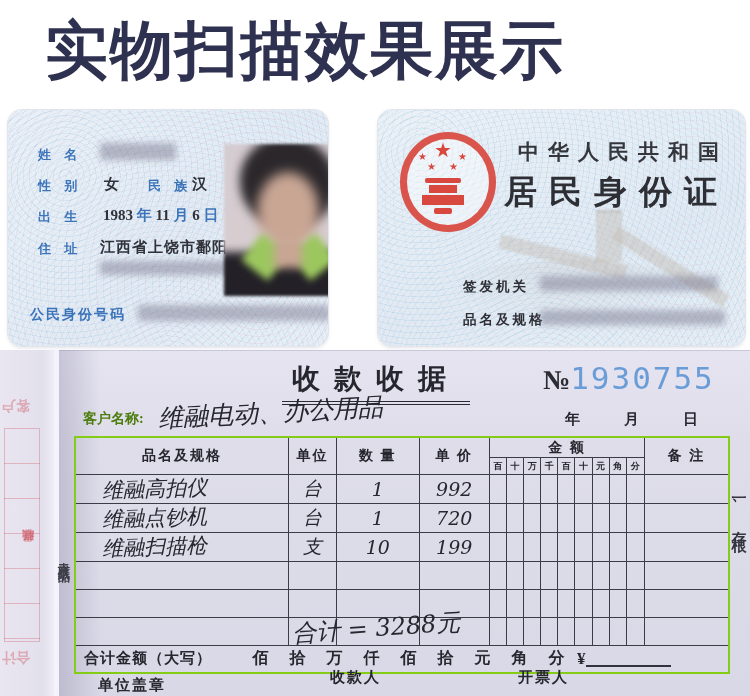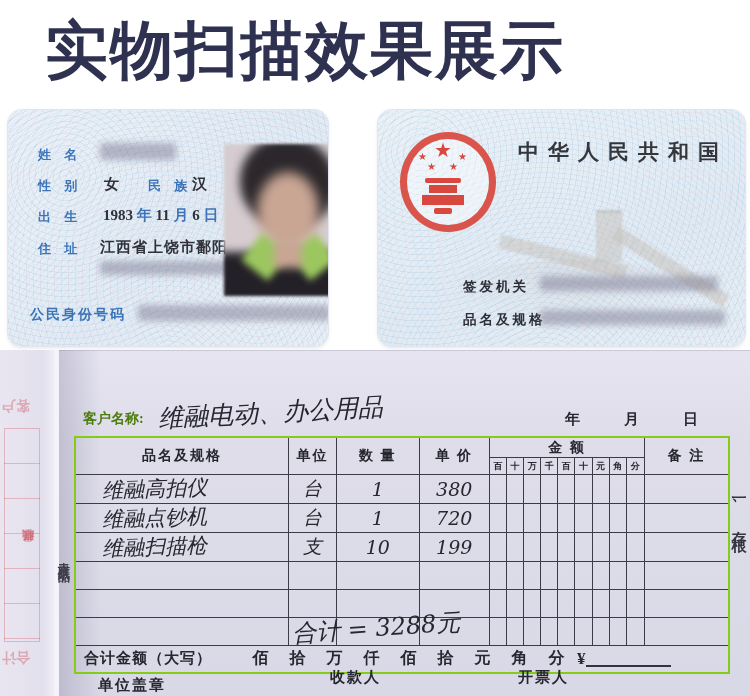--- a/index.html
+++ b/index.html
@@ -181,20 +181,21 @@
       <span class="emblem-star" style="left:31px;top:32px;font-size:10px;">★</span>
       <span class="emblem-star" style="left:53px;top:32px;font-size:10px;">★</span>
       <span class="emblem-star" style="left:62px;top:22px;font-size:10px;">★</span>
       <div class="gate-top"></div>
       <div class="gate-mid"></div>
       <div class="gate-base"></div>
       <div class="gate-tie"></div>
     </div>
 
     <div class="country">中华人民共和国</div>
+    <div class="card-title">居民身份证</div>
 
     <div class="wall wall-hill"></div>
     <div class="wall wall-tower"></div>
     <div class="wall wall-run1"></div>
     <div class="wall wall-run2"></div>
 
     <span class="b-label" style="left:85px;top:168px;">签发机关</span>
     <span class="blur" style="left:162px;top:166px;width:178px;height:15px;"></span>
     <span class="b-label" style="left:85px;top:201px;">品名及规格</span>
     <span class="blur" style="left:162px;top:200px;width:185px;height:15px;"></span>
@@ -202,20 +203,24 @@
 
   <div class="paper"></div>
   <div class="underlay"></div>
   <div class="ghost-grid"></div>
   <span class="ghost" style="left:2px;top:396px;font-size:14px;">客户</span>
   <span class="ghost" style="left:20px;top:552px;font-size:12px;writing-mode:vertical-rl;">青联纸品</span>
   <span class="ghost" style="left:2px;top:648px;font-size:14px;">合计</span>
   <div class="fold-hi"></div>
   <div class="fold-shadow"></div>
 
+  <div class="r-title">收款收据</div>
+  <div class="r-no">
+    <span class="pre">№</span><span class="num">1930755</span>
+  </div>
 
   <span class="cust-label">客户名称:</span>
   <span class="cust-value hw">维融电动、办公用品</span>
 
   <div class="date-row">
     <span>年</span>
     <span>月</span>
     <span>日</span>
   </div>
 
@@ -260,21 +265,21 @@
 
       <tr class="data">
         <td class="itemcell"><span class="hw hw-item">维融高拍仪</span></td>
         <td>
               <span class="hw hw-mid">台</span>
             </td>
         <td>
               <span class="hw hw-num">1</span>
             </td>
         <td>
-              <span class="hw hw-num">380</span>
+              <span class="hw hw-num">992</span>
             </td>
         <td></td>
             <td></td>
             <td></td>
             <td></td>
             <td></td>
             <td></td>
             <td></td>
             <td></td>
             <td></td>

